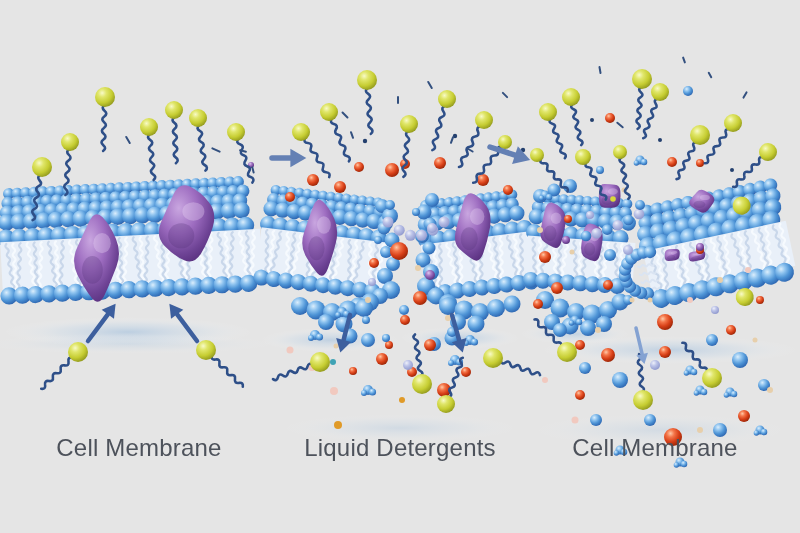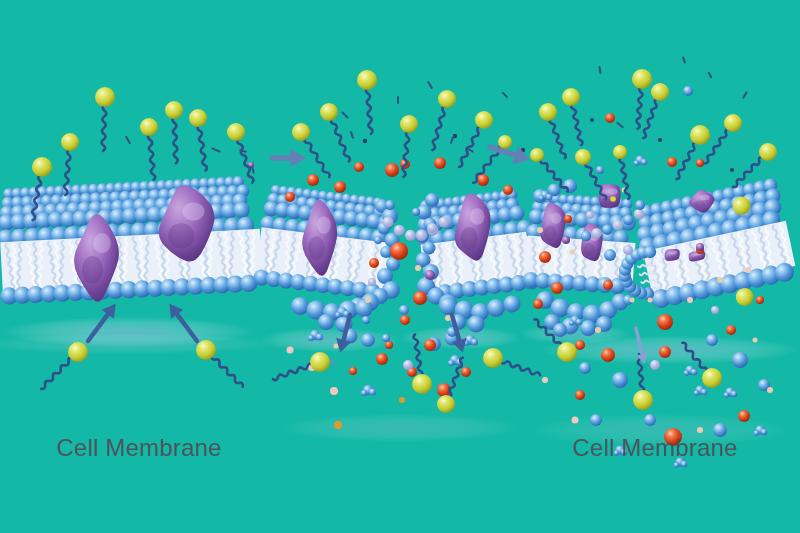--- a/index.html
+++ b/index.html
@@ -1,17 +1,17 @@
 <!DOCTYPE html>
 <html><head>
 <meta charset="utf-8">
 <style>
   html,body{margin:0;padding:0;background:#ffffff;}
   body{width:800px;height:533px;overflow:hidden;font-family:"Liberation Sans",sans-serif;}
-  .stage{position:relative;width:800px;height:533px;background:#14b8a6;}
+  .stage{position:relative;width:800px;height:533px;background:#e5e5e5;}
   #scene{position:absolute;left:0;top:0;}
   .cap{position:absolute;top:434px;font-size:24px;color:#4d525b;text-align:center;letter-spacing:.2px;}
   .cap1{left:19px;width:240px;}
   .cap2{left:280px;width:240px;}
   .cap3{left:535px;width:240px;}
   .title{position:absolute;top:482px;left:0;width:800px;text-align:center;font-size:27px;color:#3b414b;}
   .title .b{font-weight:700;color:#343a44;}
   .title .r{font-weight:400;color:#454b55;}
 </style>
 </head>
@@ -1032,15 +1032,16 @@
         <line x1="502.87867965644034" y1="92.87867965644035" x2="507.12132034355966" y2="97.12132034355965" stroke="#33507f" stroke-width="2" stroke-linecap="round"></line>
         <line x1="599.4790554669992" y1="67.04557674096337" x2="600.5209445330008" y2="72.95442325903663" stroke="#33507f" stroke-width="2" stroke-linecap="round"></line>
         <line x1="683.1449496416858" y1="57.65076844803523" x2="684.8550503583142" y2="62.34923155196477" stroke="#33507f" stroke-width="2" stroke-linecap="round"></line>
         <line x1="617.3188444490836" y1="122.75024336609711" x2="622.6811555509164" y2="127.24975663390289" stroke="#33507f" stroke-width="2" stroke-linecap="round"></line>
         <line x1="746.5" y1="92.40192378864668" x2="743.5" y2="97.59807621135332" stroke="#33507f" stroke-width="2" stroke-linecap="round"></line>
         <line x1="708.75" y1="72.83493649053891" x2="711.25" y2="77.16506350946109" stroke="#33507f" stroke-width="2" stroke-linecap="round"></line>
       </g>
     </svg>
 
   <div class="cap cap1">Cell Membrane</div>
+  <div class="cap cap2">Liquid Detergents</div>
   <div class="cap cap3">Cell Membrane</div>
 
 </div>
 
 </body></html>

